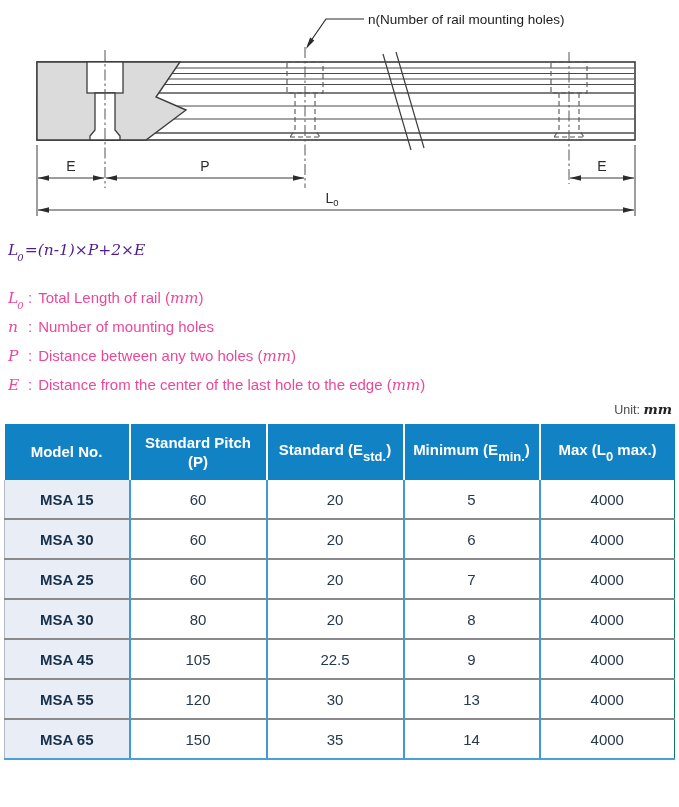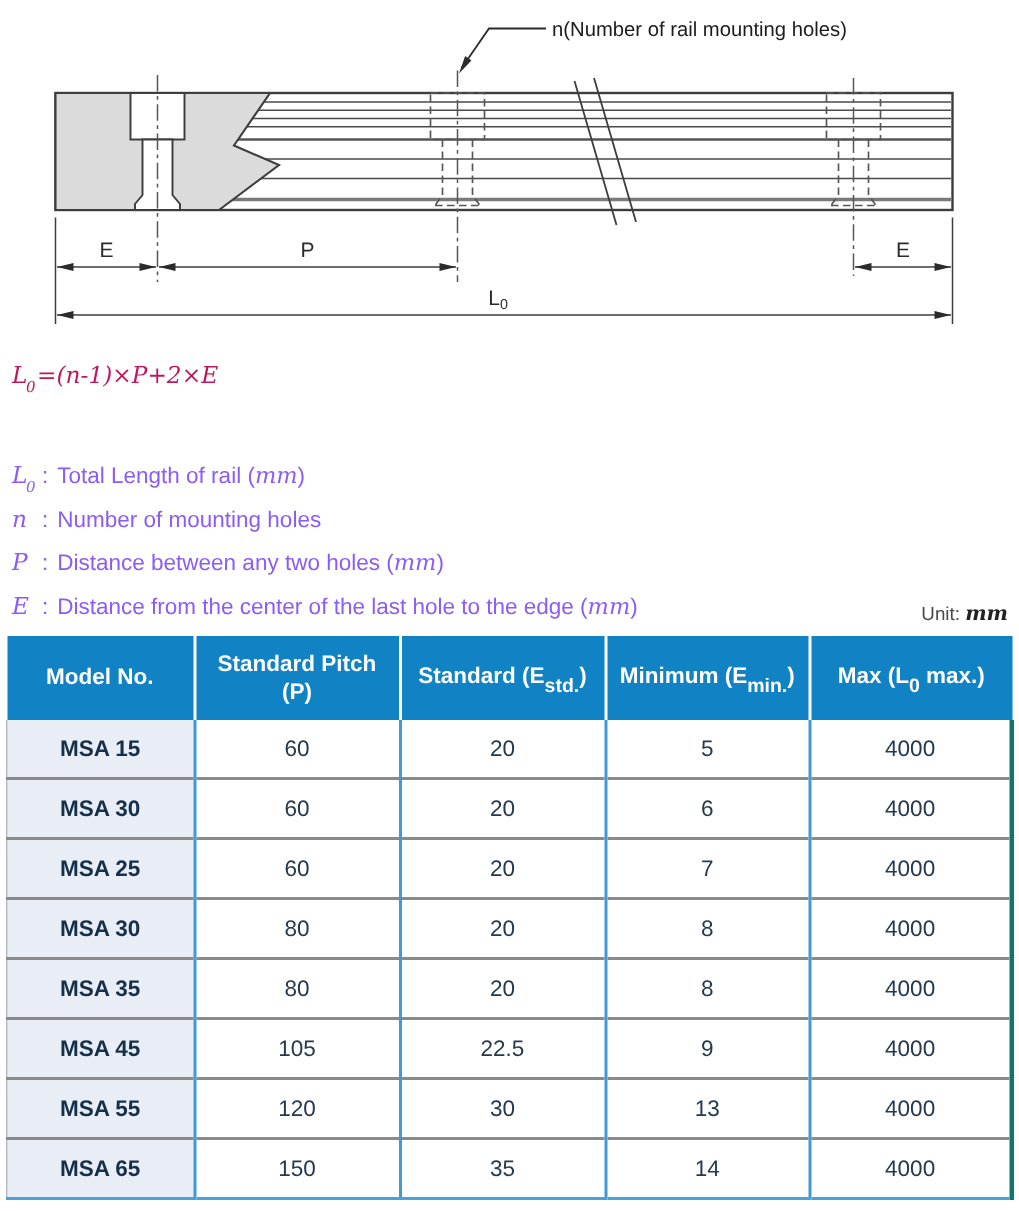--- a/index.html
+++ b/index.html
@@ -3,46 +3,46 @@
 <meta charset="utf-8">
 <style>
   html,body{margin:0;padding:0;background:#ffffff;}
   body{width:679px;height:807px;position:relative;font-family:"Liberation Sans",sans-serif;overflow:hidden;}
   .page{position:absolute;inset:0;}
 
   
   .diagram{position:absolute;top:0;left:0;}
 
   
-  .formula{position:absolute;top:241px;left:8px;font-family:"DejaVu Serif",serif;font-style:italic;font-size:15.5px;color:#be185d;}
+  .formula{position:absolute;top:241px;left:8px;font-family:"DejaVu Serif",serif;font-style:italic;font-size:15.5px;color:#4c1d95;}
   .formula sub{font-size:10px;font-style:italic;position:relative;top:2px;left:-1px;}
 
   
-  .defs{position:absolute;top:303px;left:8px;font-size:15px;color:#8b5cf6;}
+  .defs{position:absolute;top:283px;left:8px;font-size:15px;color:#ec4899;}
   .def-line{height:29px;line-height:29px;white-space:nowrap;}
   .sym{display:inline-block;min-width:20px;font-family:"DejaVu Serif",serif;font-style:italic;font-size:15.5px;}
   .sym sub{font-size:10px;position:relative;top:2px;left:-1px;}
   .serif-it{font-family:"DejaVu Serif",serif;font-style:italic;}
   .colon{margin-right:6px;}
 
   
   .unit-note{position:absolute;top:401px;right:7px;font-size:12.5px;color:#4a4a4a;}
   .unit-note .serif-it{font-weight:bold;font-size:13.5px;color:#222;}
 
   
   table.spec{position:absolute;top:424px;left:4px;width:670px;border-collapse:collapse;table-layout:fixed;padding-left:20px;}
   table.spec th{background:#1182C4;color:#ffffff;font-weight:bold;font-size:15px;height:56px;text-align:center;vertical-align:middle;border-left:2px solid #ffffff;padding:0;line-height:1.3;}
   table.spec th:first-child{border-left:none;}
   table.spec th sub{font-size:13px;position:relative;top:2px;}
   table.spec td{height:38px;text-align:center;vertical-align:middle;font-size:15px;color:#27394E;background:#ffffff;border-top:2px solid #8a8a8a;padding:0;}
   table.spec td + td{border-left:2px solid #3F9AD5;}
   table.spec tbody tr:first-child td{border-top:none;}
   table.spec tbody tr:last-child td{border-bottom:2px solid #4AA0D8;}
   table.spec td:first-child{background:#E9EDF6;font-weight:bold;color:#16304A;border-left:1px solid #b3b9c4;}
-  table.spec td:last-child{border-right:3px solid #0f766e;}
+  table.spec td:last-child{border-right:1px solid #0f766e;}
   .hline2{display:block;}
 </style>
 </head>
 <body>
 
 <div class="page">
 
   <svg class="diagram" width="679" height="232" viewBox="0 0 679 232">
 
     <text x="368" y="24" font-size="13.5" fill="#1c1c1c">n(Number of rail mounting holes)</text>
@@ -175,27 +175,20 @@
         <td>4000</td>
       </tr>
       <tr>
         <td>MSA 30</td>
         <td>80</td>
         <td>20</td>
         <td>8</td>
         <td>4000</td>
       </tr>
       <tr>
-        <td>MSA 35</td>
-        <td>80</td>
-        <td>20</td>
-        <td>8</td>
-        <td>4000</td>
-      </tr>
-      <tr>
         <td>MSA 45</td>
         <td>105</td>
         <td>22.5</td>
         <td>9</td>
         <td>4000</td>
       </tr>
       <tr>
         <td>MSA 55</td>
         <td>120</td>
         <td>30</td>

